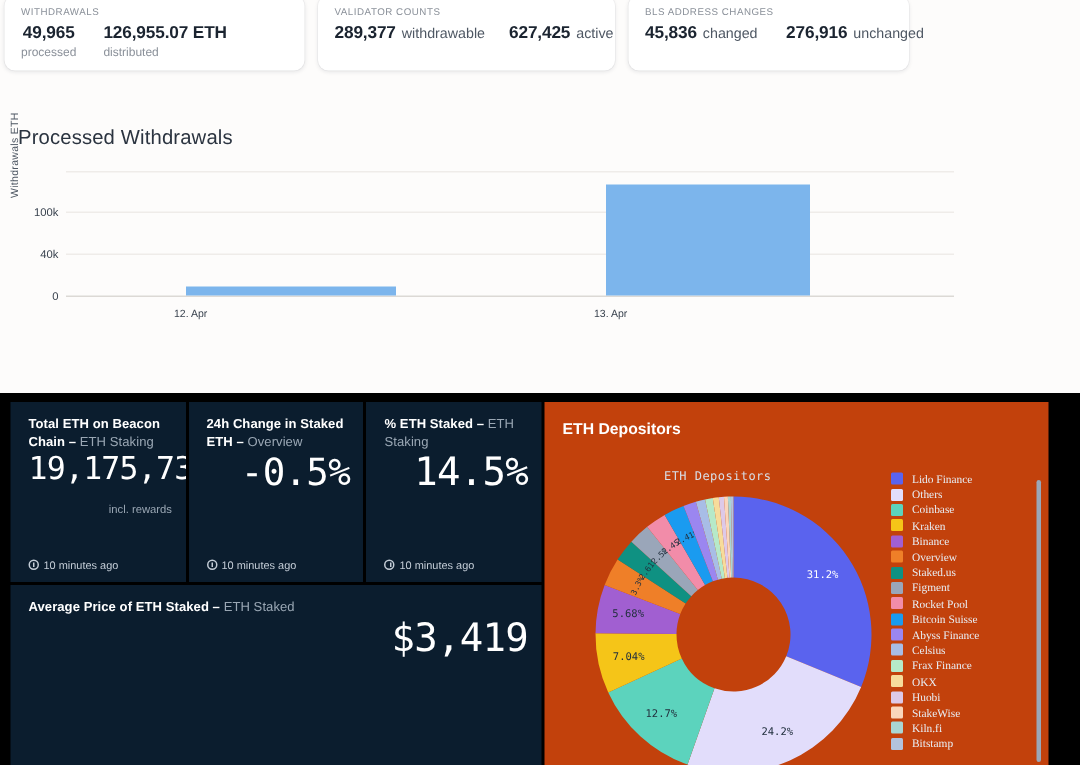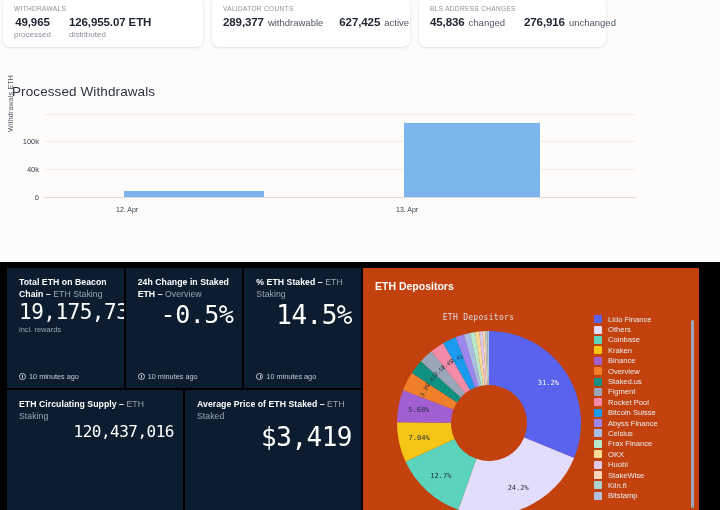--- a/index.html
+++ b/index.html
@@ -238,21 +238,22 @@
     white-space: nowrap;
   }
   .stat-value.big  { font-size: 21px; }
   .stat-value.big2 { font-size: 25px; }
   .stat-value.big3 { font-size: 26px; }
   .stat-value.med  { font-size: 17px; }
   .stat-value.med2 { font-size: 16px; }
   .stat-note {
     font-size: 7.5px;
     color: #9aa7b4;
-    margin-top: 1px;
+    text-align: right;
+    margin-top: 11px;
   }
   .stat-ts {
     position: absolute;
     left: 12px; bottom: 7px;
     font-size: 7.3px;
     color: #c3ccd6;
     display: flex;
     align-items: center;
     gap: 3px;
   }
@@ -325,20 +326,21 @@
   }
   .legend-swatch {
     width: 8px; height: 8px;
     flex: 0 0 8px;
     border-radius: 1px;
   }
   .legend-label {
     font-size: 7.6px;
     color: #e8edf3;
     white-space: nowrap;
+    font-family: Liberation Serif, serif;
   }
   #legend-scrollbar {
     position: absolute;
     top: 52px; right: 5px;
     width: 3px; height: 188px;
     background: #9aa7b8;
     border-radius: 2px;
   }
 </style>
 </head>
@@ -488,28 +490,20 @@
             <span class="clock"></span>
             <span>10 minutes ago</span>
           </div>
         </div>
 
       </div>
 
       <div class="stat-row">
 
 
-        <div class="stat-card">
-          <div class="stat-title">
-            <span>ETH Circulating Supply – </span><span class="sub">ETH Staking</span>
-          </div>
-          <div class="vfill">
-            <div class="stat-value med2">120,437,016</div>
-          </div>
-        </div>
 
         <div class="stat-card">
           <div class="stat-title">
             <span>Average Price of ETH Staked – </span><span class="sub">ETH Staked</span>
           </div>
           <div class="vfill">
             <div class="stat-value big3">$3,419</div>
           </div>
         </div>
 

